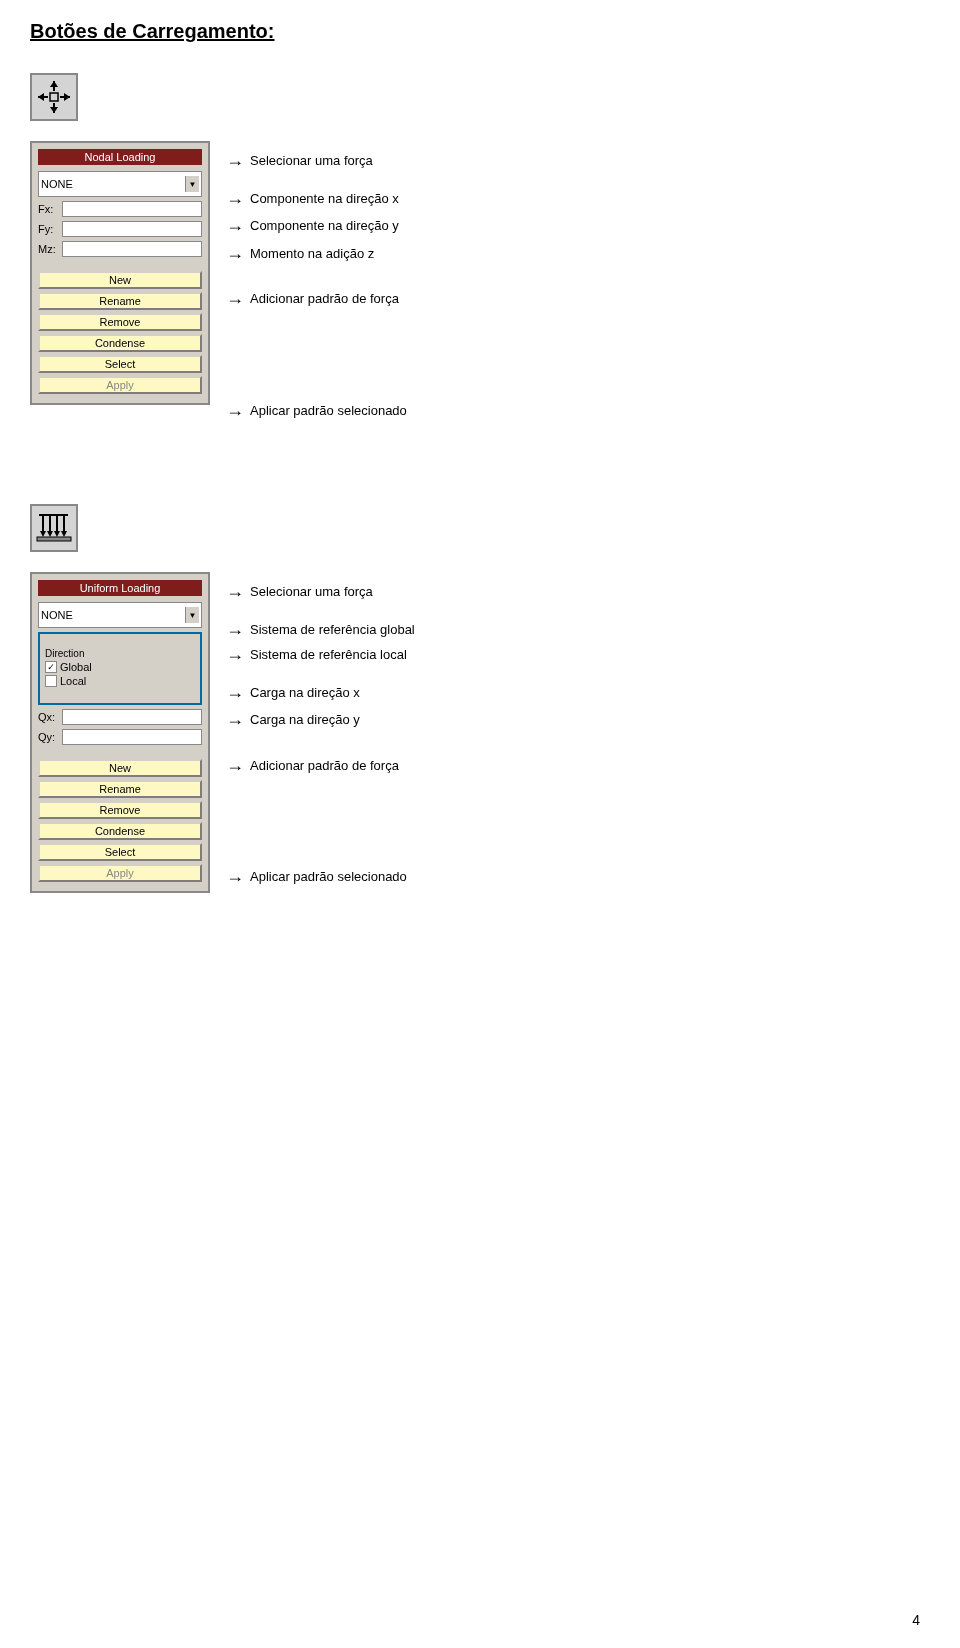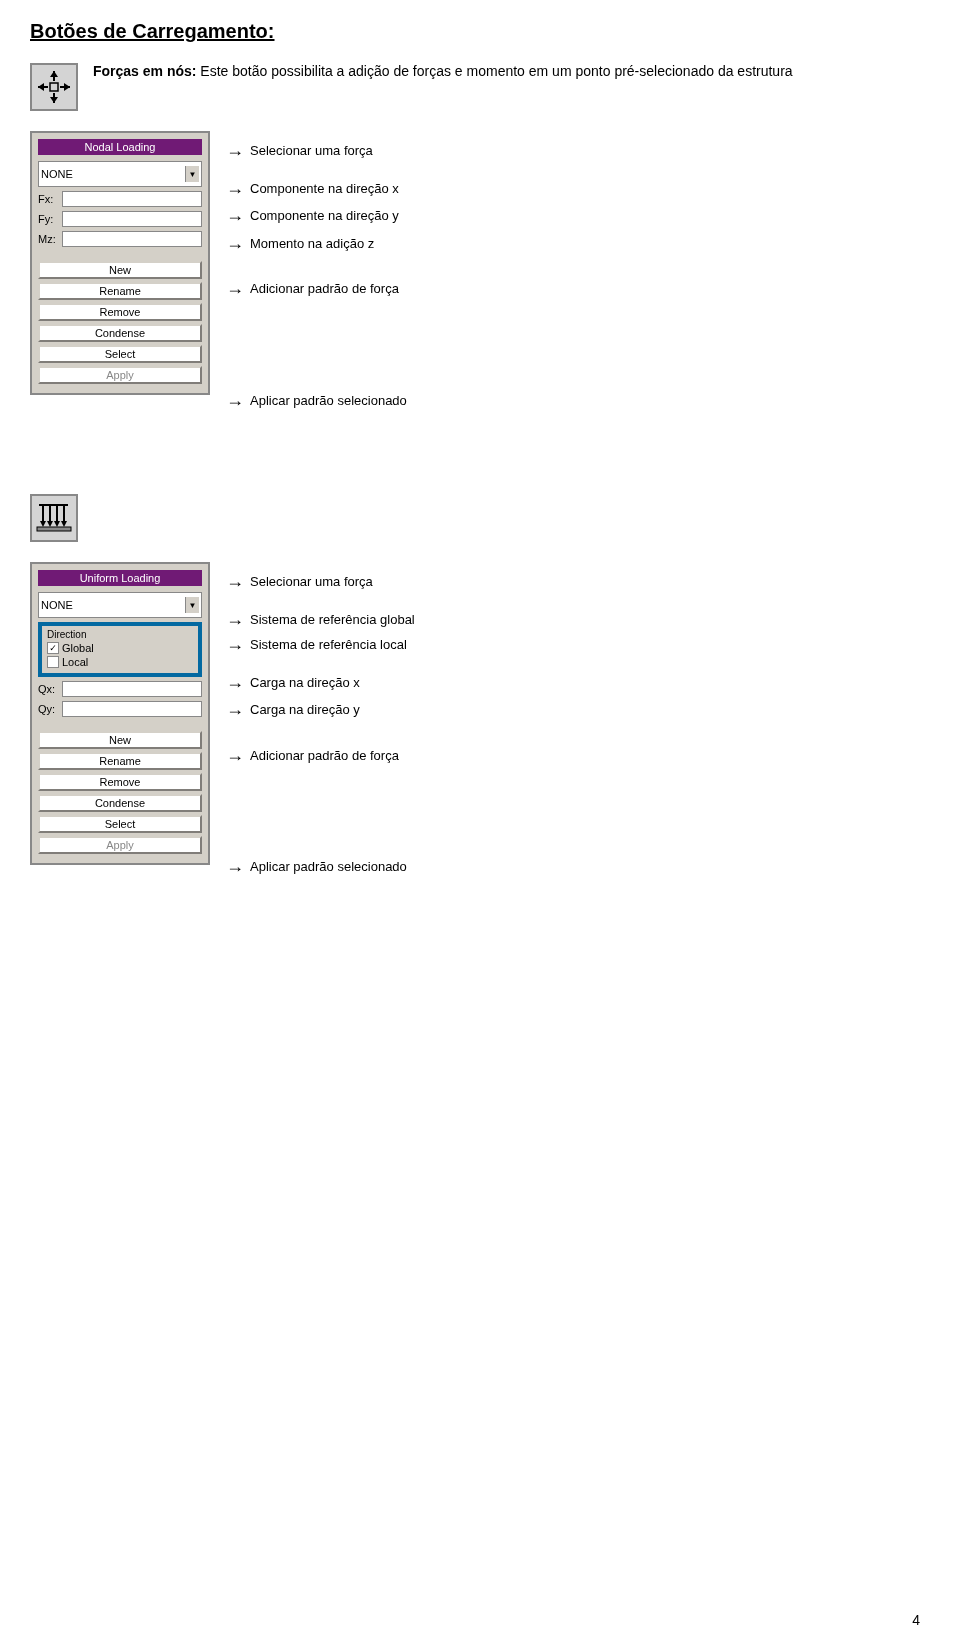--- a/index.html
+++ b/index.html
@@ -10,21 +10,21 @@
       color: #000;
       width: 960px;
       min-height: 1648px;
       padding: 20px 30px;
     }
 
     h1 {
       font-size: 20px;
       font-weight: bold;
       text-decoration: underline;
-      margin-bottom: 20px;
+      margin-bottom: 30px;
     }
 
     .section {
       margin-bottom: 40px;
     }
 
     .section-header {
       display: flex;
       align-items: flex-start;
       margin-bottom: 20px;
@@ -46,21 +46,21 @@
     .dialog-box {
       border: 2px solid #888;
       background: #d4d0c8;
       width: 180px;
       flex-shrink: 0;
       padding: 6px;
       font-size: 12px;
     }
 
     .dialog-title-bar {
-      background: #701a75;
+      background: #7f1d1d;
       color: white;
       font-size: 11px;
       padding: 2px 6px;
       text-align: center;
       margin-bottom: 6px;
     }
 
     .dialog-row {
       display: flex;
       align-items: center;
@@ -100,37 +100,37 @@
     .dialog-input {
       border: 1px solid #888;
       background: white;
       height: 16px;
       flex: 1;
       font-size: 11px;
     }
 
     .dialog-btn {
       border: 2px outset #d4d0c8;
-      background: #ffffff;
+      background: #fef9c3;
       font-size: 11px;
       padding: 1px 4px;
       width: 100%;
       margin-bottom: 3px;
       text-align: center;
       cursor: pointer;
     }
 
     .dialog-btn-apply {
       color: #888;
     }
 
     
     .checkbox-group {
-      border: 4px solid #0369a1;
-      padding: 3px 5px;
+      border: 2px solid #0369a1;
+      padding: 14px 5px;
       margin-bottom: 4px;
       font-size: 11px;
     }
 
     .checkbox-group-title {
       font-size: 10px;
       margin-bottom: 2px;
     }
 
     .checkbox-row {
@@ -214,23 +214,20 @@
         <polygon points="2,18 8,14 8,22" fill="#000"></polygon>
         <line x1="24" y1="18" x2="34" y2="18" stroke="#000" stroke-width="2"></line>
         <polygon points="34,18 28,14 28,22" fill="#000"></polygon>
         <line x1="18" y1="2" x2="18" y2="12" stroke="#000" stroke-width="2"></line>
         <polygon points="18,2 14,8 22,8" fill="#000"></polygon>
         <line x1="18" y1="24" x2="18" y2="34" stroke="#000" stroke-width="2"></line>
         <polygon points="18,34 14,28 22,28" fill="#000"></polygon>
         <rect x="14" y="14" width="8" height="8" fill="none" stroke="#000" stroke-width="1.5"></rect>
       </svg>
     </div>
-    <div>
-      <strong>Forças em nós:</strong><span> Este botão possibilita a adição de forças e momento em um ponto pré-selecionado da estrutura</span>
-    </div>
   </div>
 
   <div class="full-content">
 
     <div class="dialog-box">
       <div class="dialog-title-bar">Nodal Loading</div>
 
       <div class="dialog-row">
         <div class="dialog-dropdown">
           <span>NONE</span>

